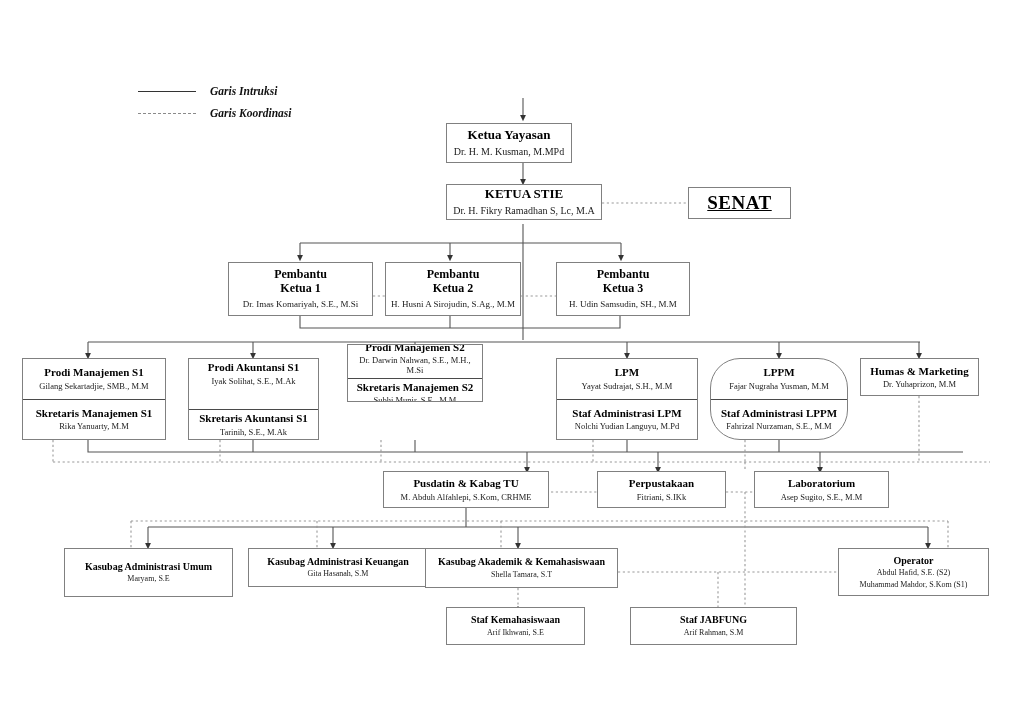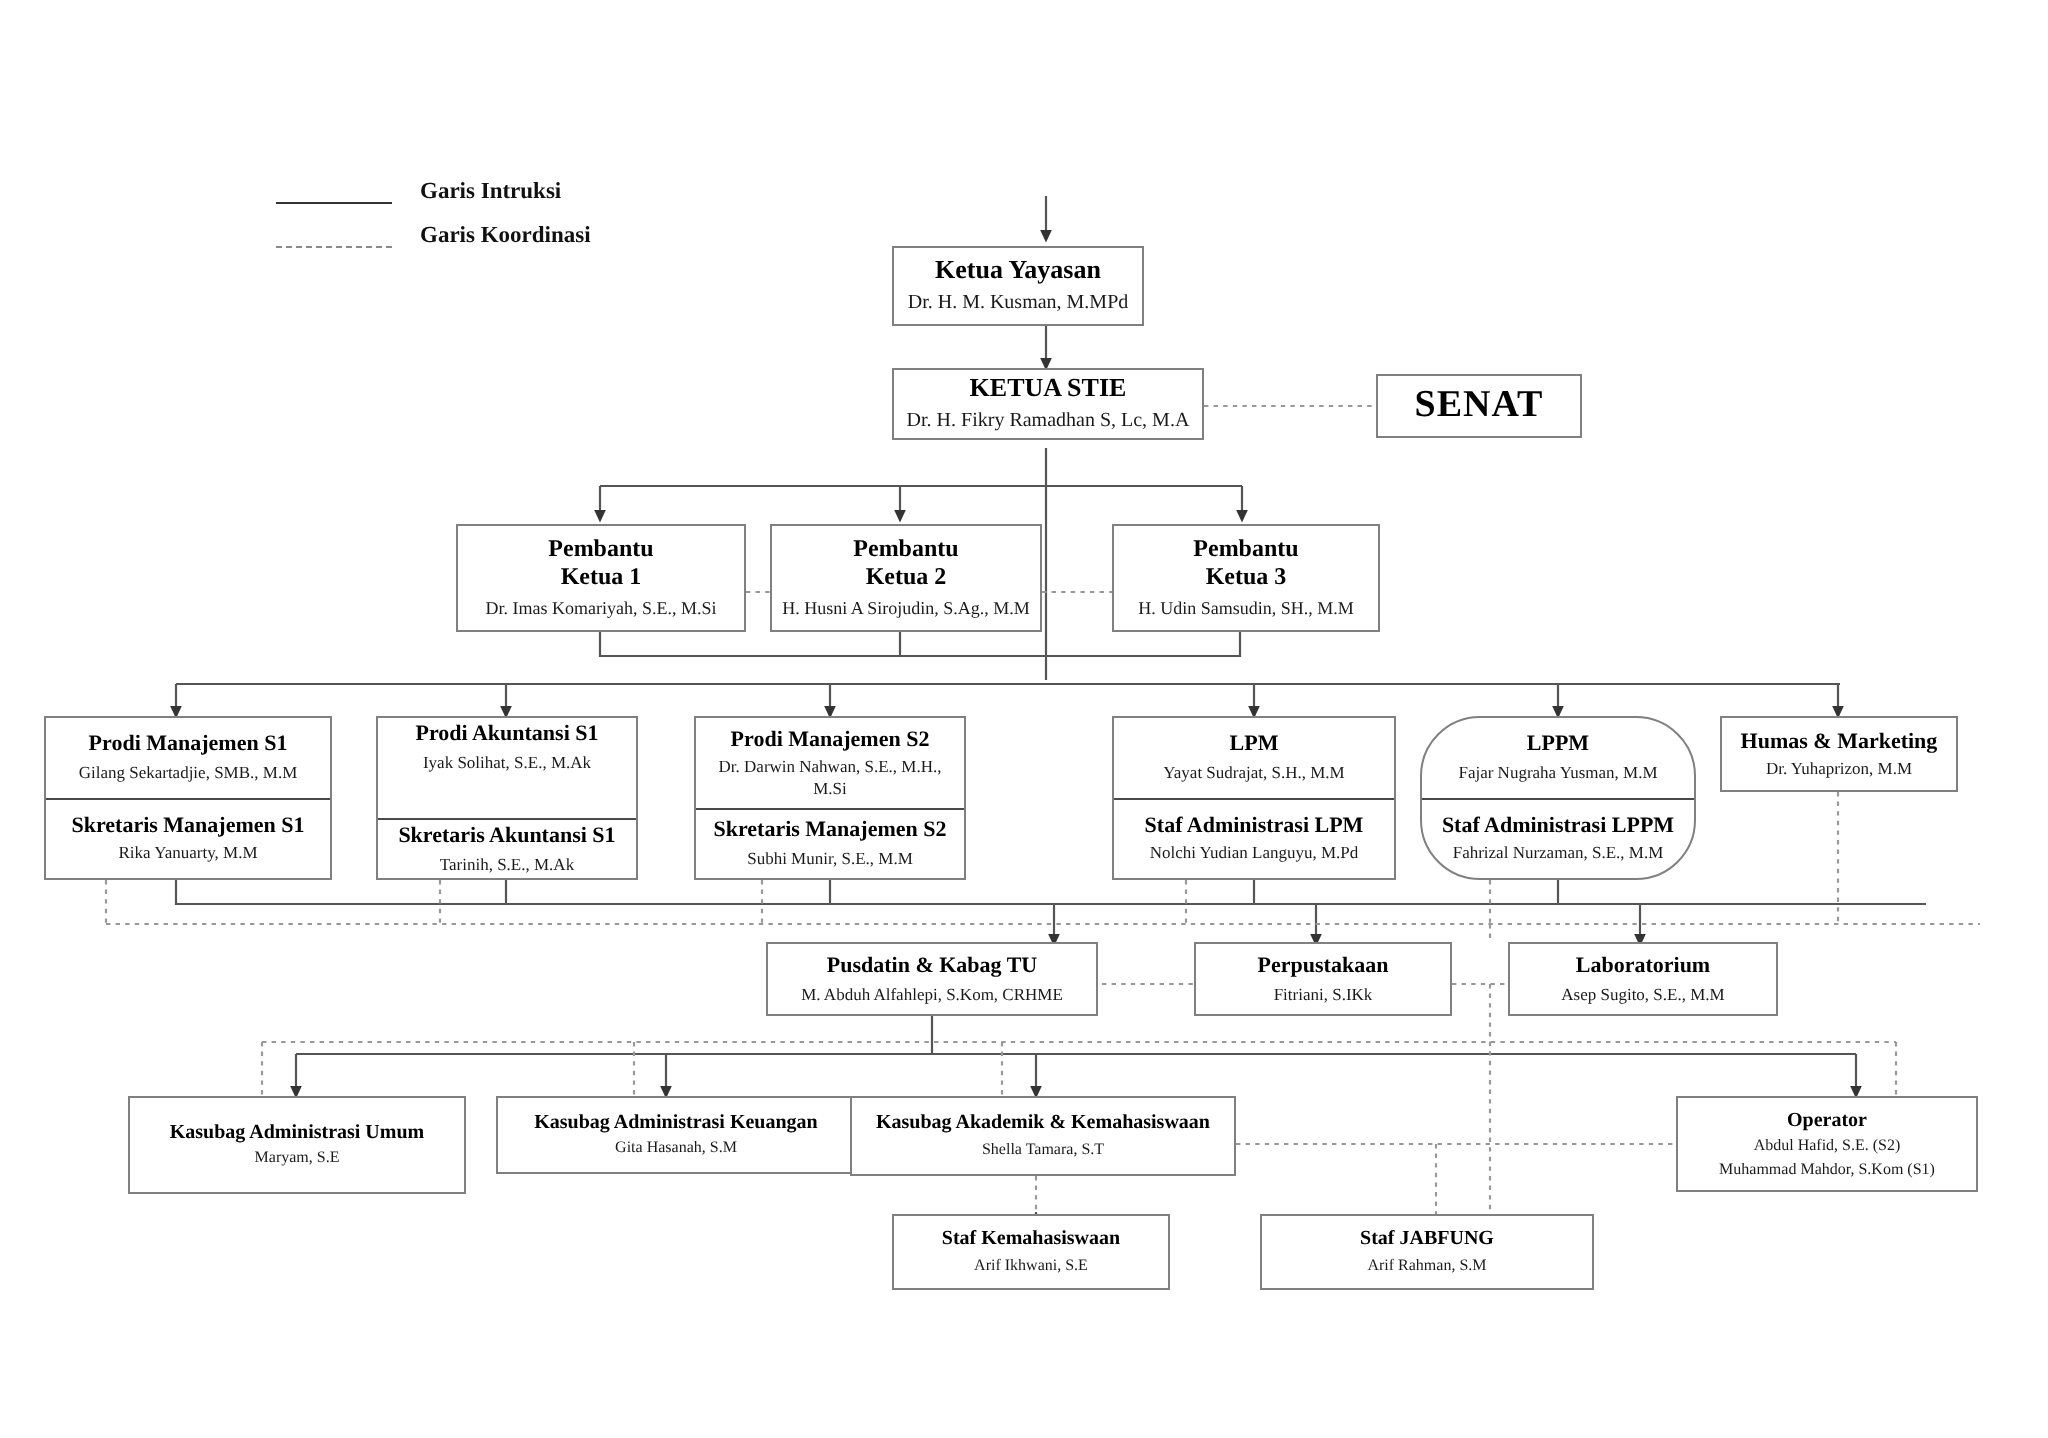--- a/index.html
+++ b/index.html
@@ -54,32 +54,33 @@
   
   .t13 .ttl { font-size: 13px; }
   .t13 .sub { font-size: 10px; }
   .t12 .ttl { font-size: 12px; }
   .t12 .sub { font-size: 9px; }
   .t11 .ttl { font-size: 11px; }
   .t11 .sub { font-size: 8.5px; }
   .t10 .ttl { font-size: 10px; }
   .t10 .sub { font-size: 8px; }
 
-  .senat .ttl { font-size: 19px; letter-spacing: .5px; }
+  .senat .ttl { font-size: 19px; letter-spacing: .5px; text-decoration: underline; }
 
   
   .legend {
     position: absolute;
     left: 138px; top: 80px;
     width: 290px;
   }
   .legend-row {
     display: flex;
-    align-items: flex-end;
+    align-items: center;
     height: 22px;
+    font-style: italic;
   }
   .legend-line {
     width: 58px; height: 0;
     margin-right: 14px;
     flex: 0 0 58px;
   }
   .legend-line.solid  { border-top: 1px solid #333; }
   .legend-line.dotted { border-top: 1px dashed #8a8a8a; }
   .legend-label {
     font-size: 11.5px;
@@ -250,21 +251,21 @@
     <div class="cell">
       <div class="ttl">Prodi Akuntansi S1</div>
       <div class="sub tight">Iyak Solihat, S.E., M.Ak</div>
     </div>
     <div class="cell">
       <div class="ttl">Skretaris Akuntansi S1</div>
       <div class="sub tight">Tarinih, S.E., M.Ak</div>
     </div>
   </div>
 
-  <div class="box t11" style="left:347px; top:358px; width:136px; height:82px;">
+  <div class="box t11" style="left:347px; top:344px; width:136px; height:58px;">
     <div class="cell">
       <div class="ttl">Prodi Manajemen S2</div>
       <div class="sub tight">Dr. Darwin Nahwan, S.E., M.H., M.Si</div>
     </div>
     <div class="cell">
       <div class="ttl">Skretaris Manajemen S2</div>
       <div class="sub tight">Subhi Munir, S.E., M.M</div>
     </div>
   </div>
 

